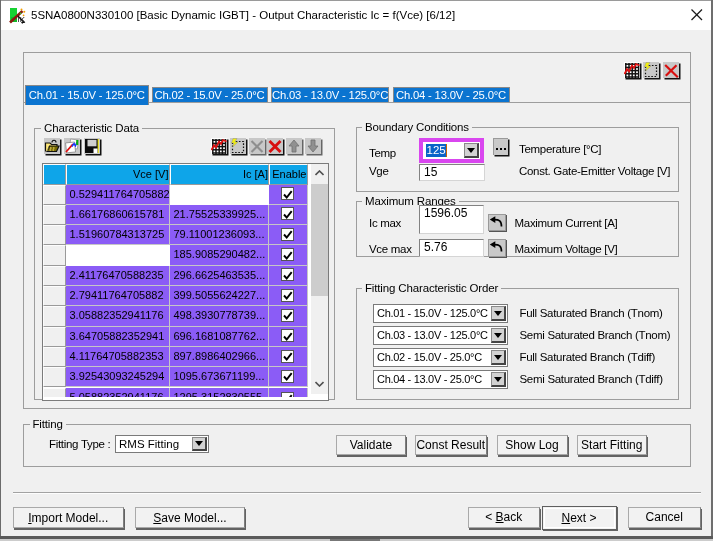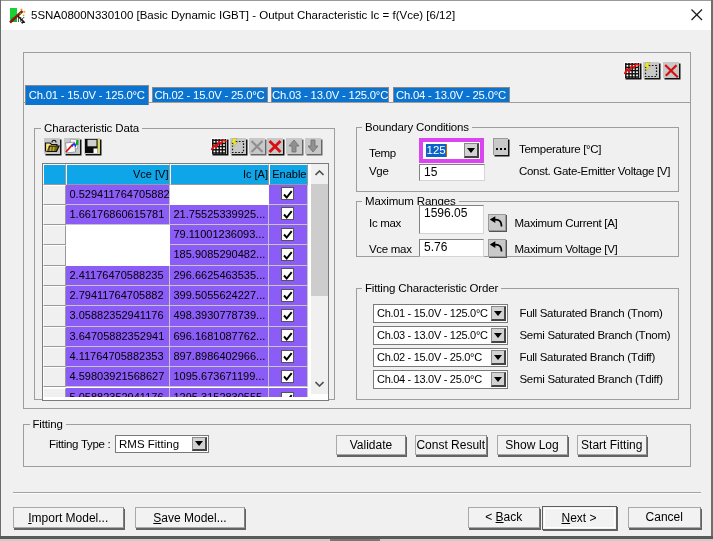--- a/index.html
+++ b/index.html
@@ -191,20 +191,21 @@
   <div class="dcell" style="left:22.5px;top:40.80000000000001px;width:104.0px;height:20.3px">1.66176860615781</div>
   <div class="dcell" style="left:126.5px;top:40.80000000000001px;width:99.5px;height:20.3px">21.75525339925...</div>
   <div class="dcell" style="left:226.0px;top:40.80000000000001px;width:38.5px;height:20.3px">
     <span class="cb" style="left:11.8px;top:2.7px">
         <svg width="12" height="12" viewBox="0 0 12 12">
           <polyline points="2,5.5 4.7,8.5 9.7,2.2" fill="none" stroke="#000" stroke-width="1.9"></polyline>
         </svg>
       </span>
   </div>
   <div class="selcell" style="left:0.0px;top:61.099999999999994px;width:22.5px;height:20.3px"></div>
+  <div class="dcell" style="left:22.5px;top:61.099999999999994px;width:104.0px;height:20.3px">1.51960784313725</div>
   <div class="dcell" style="left:126.5px;top:61.099999999999994px;width:99.5px;height:20.3px">79.11001236093...</div>
   <div class="dcell" style="left:226.0px;top:61.099999999999994px;width:38.5px;height:20.3px">
     <span class="cb" style="left:11.8px;top:2.7px">
         <svg width="12" height="12" viewBox="0 0 12 12">
           <polyline points="2,5.5 4.7,8.5 9.7,2.2" fill="none" stroke="#000" stroke-width="1.9"></polyline>
         </svg>
       </span>
   </div>
   <div class="selcell" style="left:0.0px;top:81.4px;width:22.5px;height:20.3px"></div>
   <div class="dcell" style="left:126.5px;top:81.4px;width:99.5px;height:20.3px">185.9085290482...</div>
@@ -259,21 +260,21 @@
   <div class="dcell" style="left:22.5px;top:182.89999999999998px;width:104.0px;height:20.3px">4.11764705882353</div>
   <div class="dcell" style="left:126.5px;top:182.89999999999998px;width:99.5px;height:20.3px">897.8986402966...</div>
   <div class="dcell" style="left:226.0px;top:182.89999999999998px;width:38.5px;height:20.3px">
     <span class="cb" style="left:11.8px;top:2.7px">
         <svg width="12" height="12" viewBox="0 0 12 12">
           <polyline points="2,5.5 4.7,8.5 9.7,2.2" fill="none" stroke="#000" stroke-width="1.9"></polyline>
         </svg>
       </span>
   </div>
   <div class="selcell" style="left:0.0px;top:203.20000000000005px;width:22.5px;height:20.3px"></div>
-  <div class="dcell" style="left:22.5px;top:203.20000000000005px;width:104.0px;height:20.3px">4.59803921568627</div>
+  <div class="dcell" style="left:22.5px;top:203.20000000000005px;width:104.0px;height:20.3px">3.92543093245294</div>
   <div class="dcell" style="left:126.5px;top:203.20000000000005px;width:99.5px;height:20.3px">1095.673671199...</div>
   <div class="dcell" style="left:226.0px;top:203.20000000000005px;width:38.5px;height:20.3px">
     <span class="cb" style="left:11.8px;top:2.7px">
         <svg width="12" height="12" viewBox="0 0 12 12">
           <polyline points="2,5.5 4.7,8.5 9.7,2.2" fill="none" stroke="#000" stroke-width="1.9"></polyline>
         </svg>
       </span>
   </div>
   <div class="selcell" style="left:0.0px;top:223.5px;width:22.5px;height:9px;border-bottom:none"></div>
   <div class="dcell" style="left:22.5px;top:223.5px;width:104.0px;height:9px;border-bottom:none">5.05882352941176</div>

